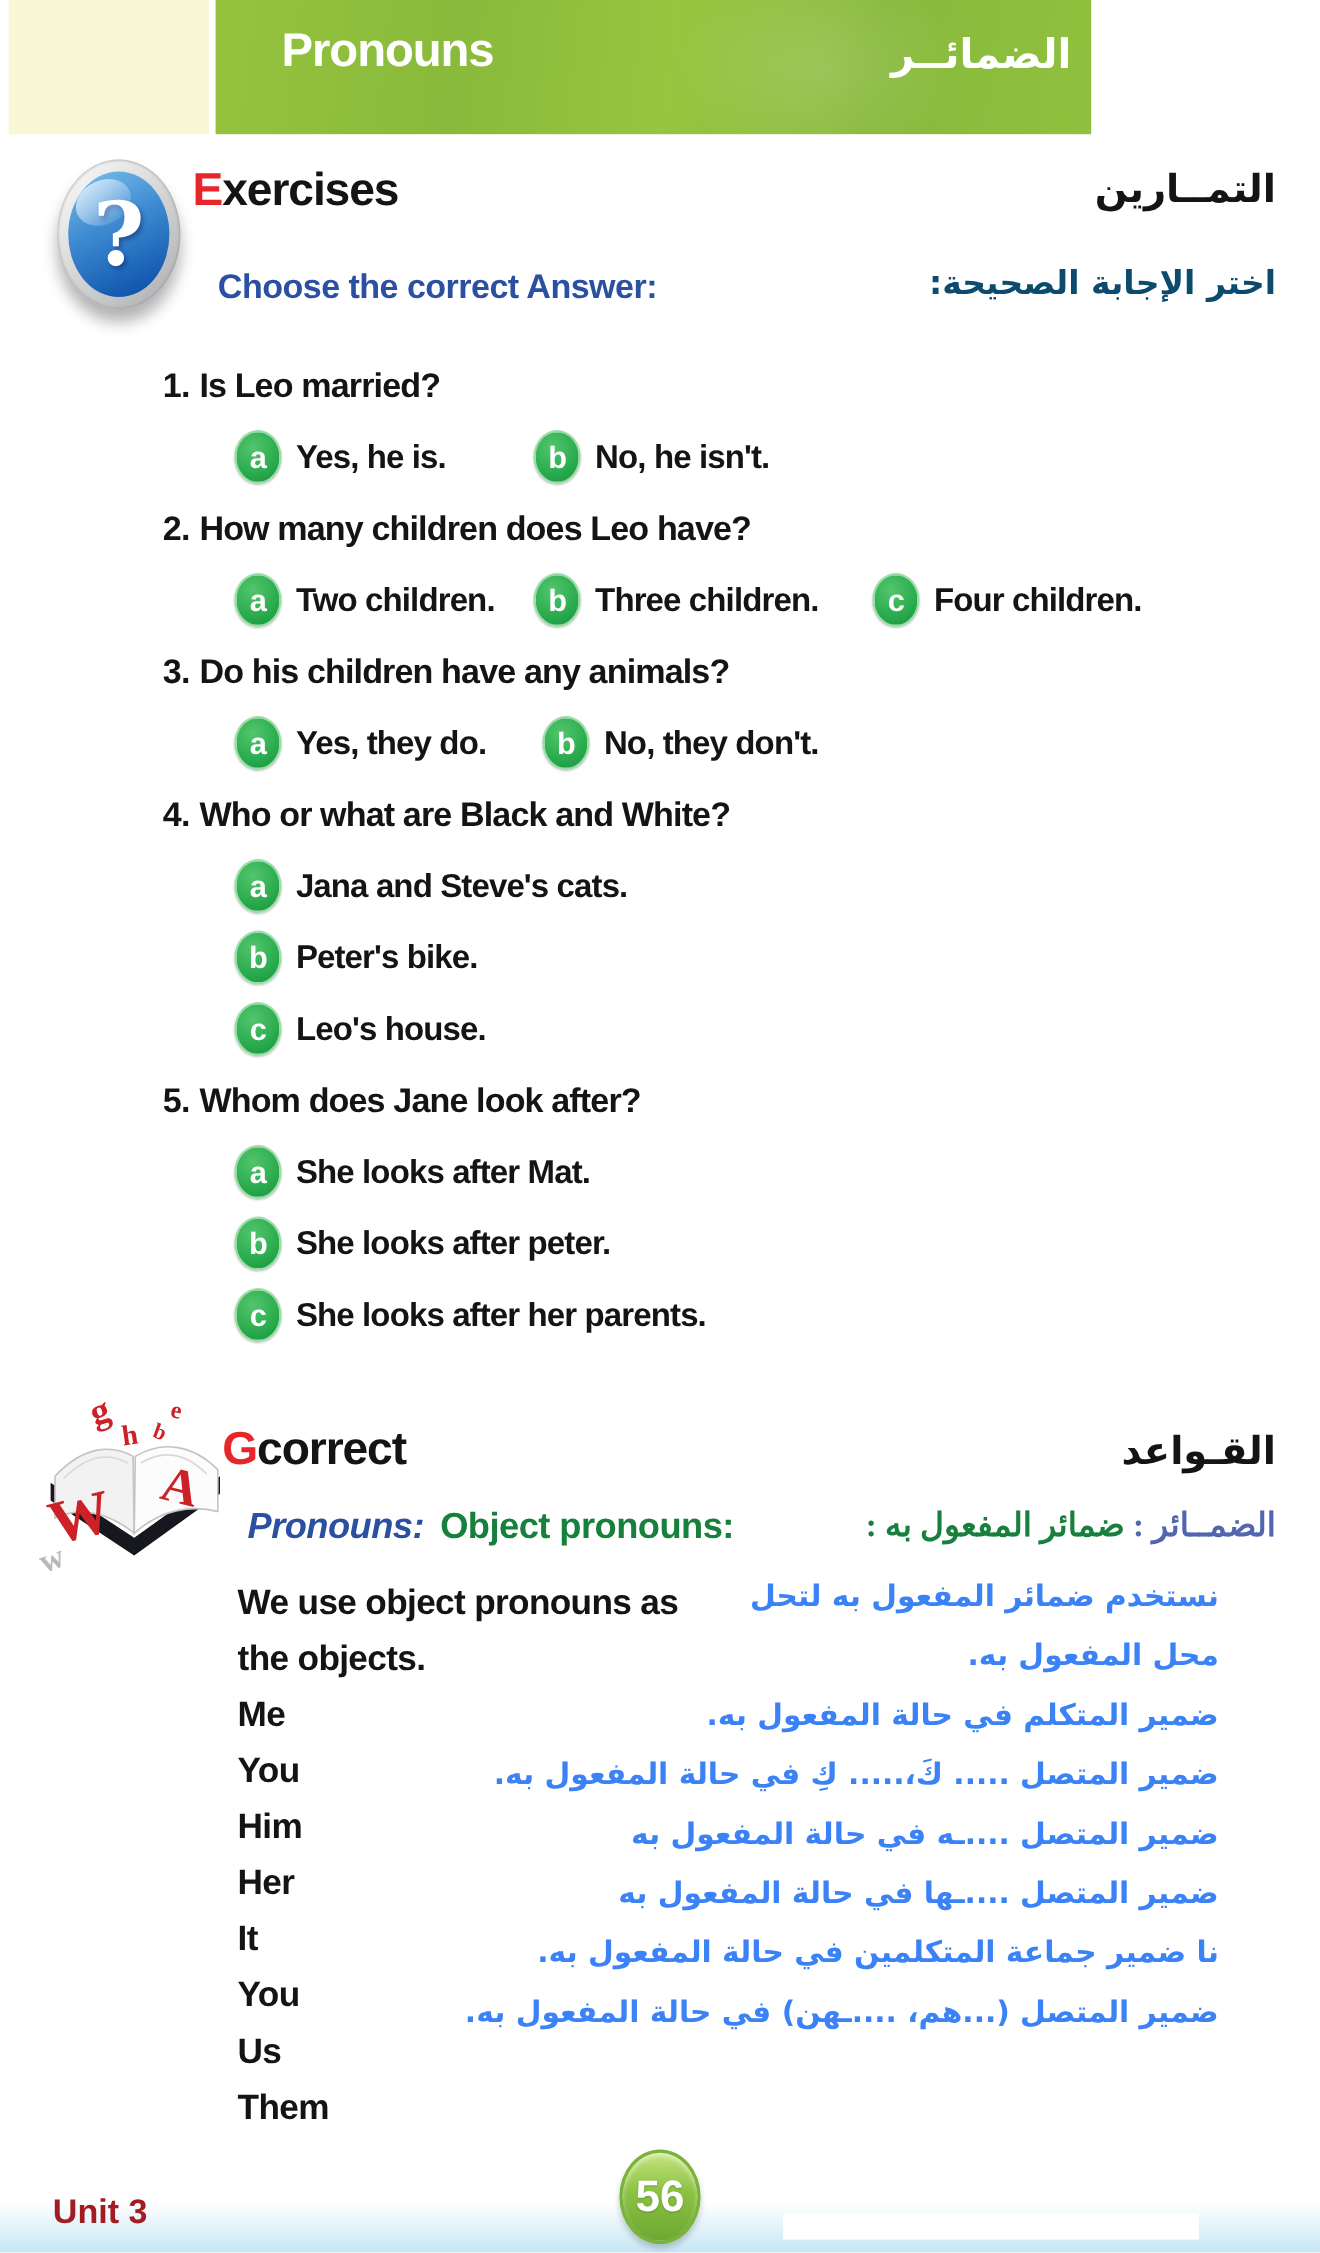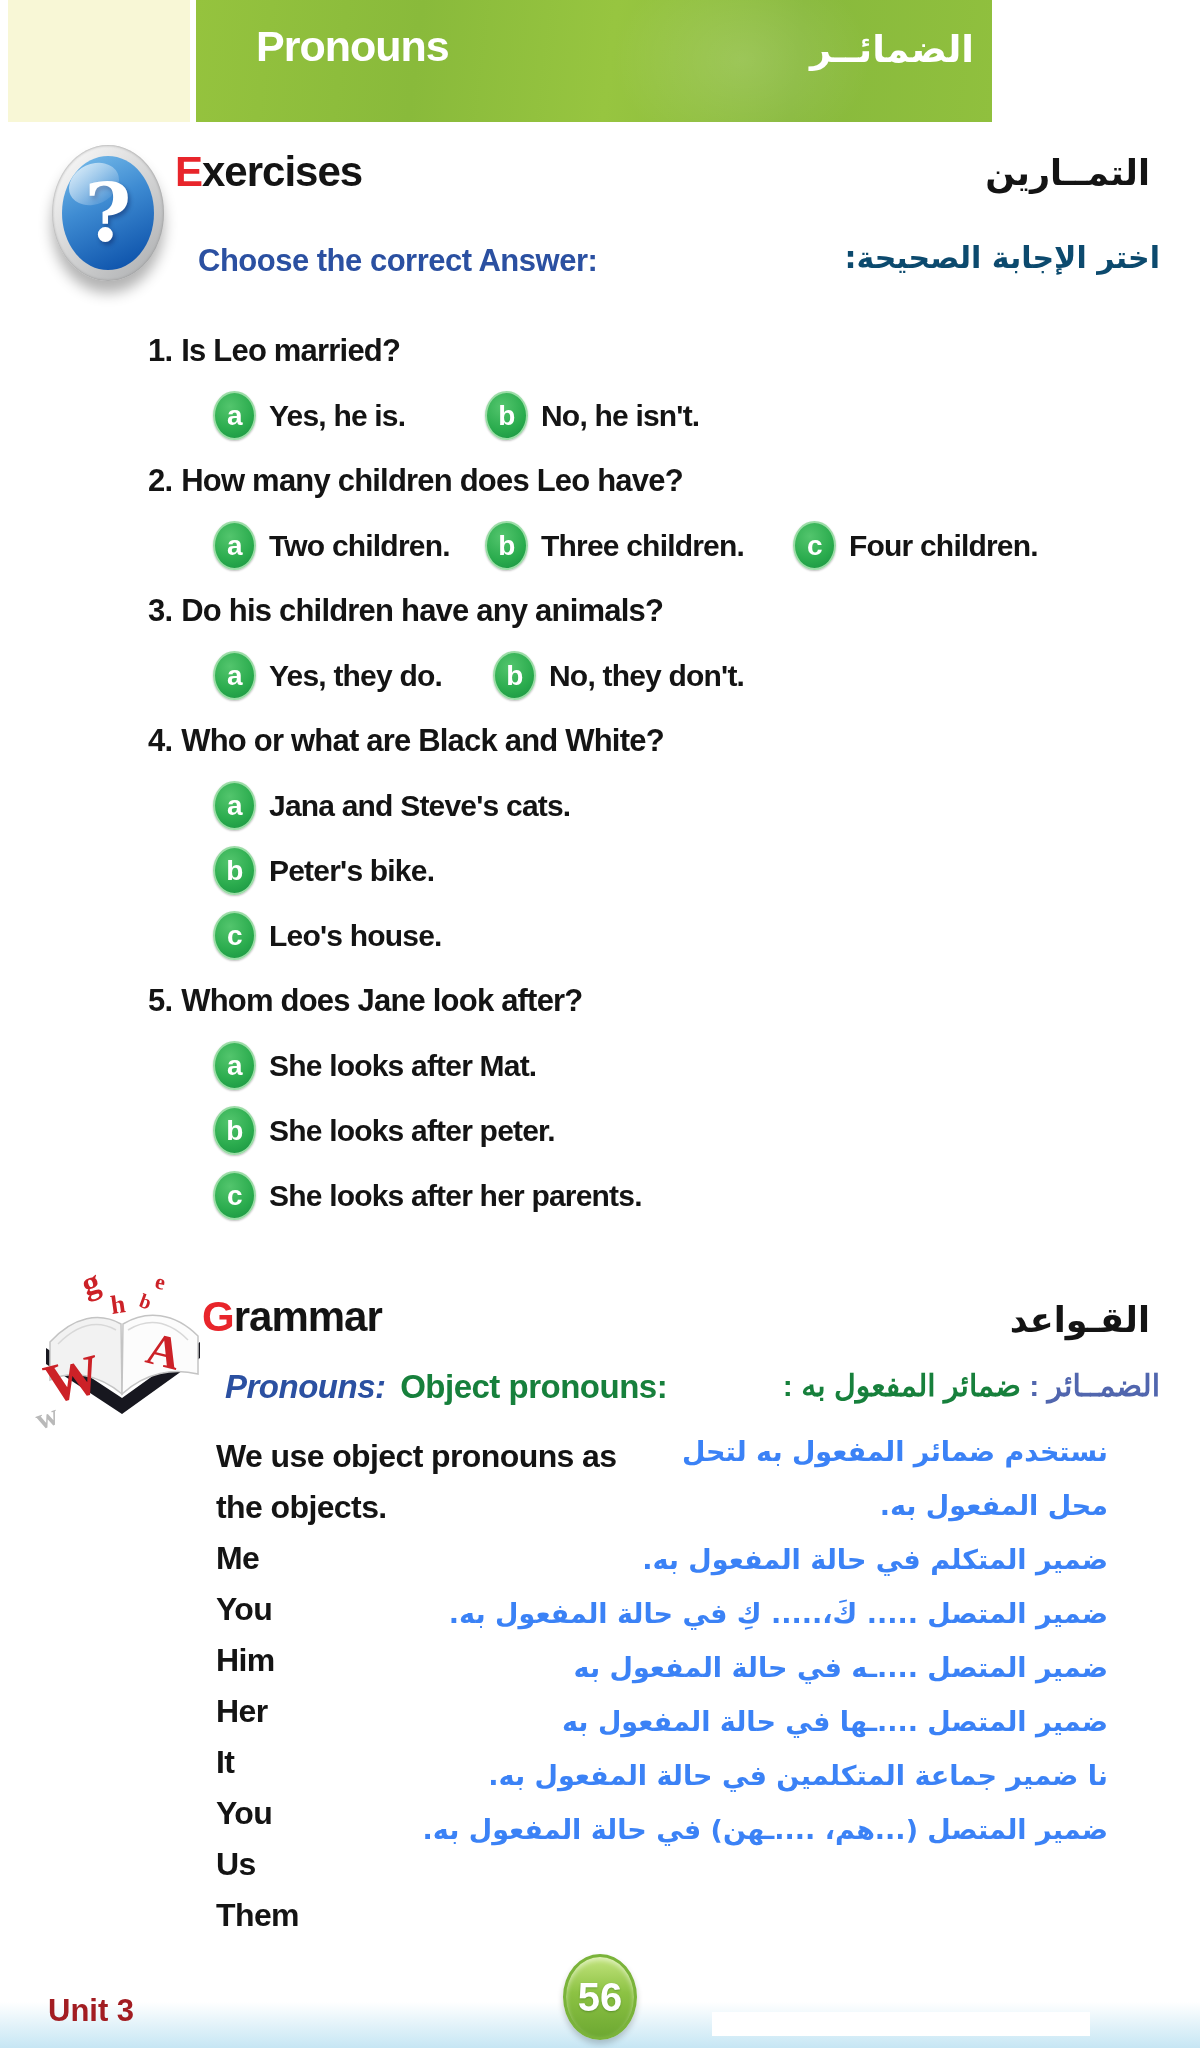--- a/index.html
+++ b/index.html
@@ -34,21 +34,21 @@
   }
   .q-icon-inner:before{
     content:"";position:absolute;left:6px;top:8px;width:52px;height:40px;border-radius:50%;
     background:linear-gradient(160deg,rgba(255,255,255,0.75),rgba(255,255,255,0));transform:rotate(-25deg);
   }
   .q-glyph{color:#fff;font-size:80px;font-weight:bold;font-family:"DejaVu Serif",serif;
     text-shadow:2px 3px 4px rgba(10,30,90,0.45);line-height:1;}
   
   .sec-head{position:absolute;font-size:42px;font-weight:bold;color:#141414;letter-spacing:-1px;}
   .initial-red{color:#e8252b;}
-  .head-ar{position:absolute;right:50px;font-size:35px;font-weight:bold;color:#141414;
+  .head-ar{position:absolute;right:40px;font-size:35px;font-weight:bold;color:#141414;
     font-family:"DejaVu Sans",sans-serif;direction:rtl;}
   .instr-en{position:absolute;left:198px;top:243px;font-size:31px;font-weight:bold;color:#2b50a1;letter-spacing:-0.5px;}
   .instr-ar{position:absolute;right:40px;top:240px;font-size:30px;font-weight:bold;color:#0c4a6e;
     font-family:"DejaVu Sans",sans-serif;direction:rtl;}
   
   .questions{position:absolute;left:148px;top:318px;width:1000px;}
   .q-row{height:65px;display:flex;align-items:center;font-size:31px;font-weight:bold;color:#141414;letter-spacing:-0.8px;}
   .q-num{margin-right:9px;}
   .opt-row{padding-left:65px;}
   .opt{display:flex;align-items:center;}
@@ -59,21 +59,21 @@
     flex:0 0 auto;width:39px;height:45px;border-radius:50%;
     background:radial-gradient(circle at 38% 30%,#53c56d 0%,#2bac4e 58%,#179140 100%);
     border:2px solid #9bdca6;box-shadow:0 1px 2px rgba(0,0,0,0.25);
     color:#fff;font-size:28px;font-weight:bold;display:flex;align-items:center;justify-content:center;line-height:1;
   }
   .opt-label{margin-left:13px;font-size:30px;font-weight:bold;color:#141414;letter-spacing:-0.8px;}
   
   .g-icon{position:absolute;left:32px;top:1262px;width:180px;height:175px;}
   .g-sub-en{position:absolute;left:225px;top:1368px;font-size:33px;font-weight:bold;letter-spacing:-0.5px;}
   .g-sub-ar{position:absolute;right:40px;top:1368px;font-size:30px;font-weight:bold;
-    font-family:Liberation Sans, sans-serif;direction:rtl;}
+    font-family:Liberation Serif, serif;direction:rtl;}
   .txt-blue{color:#2b50a1;font-style:italic;}
   .txt-slate{color:#5166ae;}
   .txt-green{color:#17803c;}
   .g-en{position:absolute;left:180px;top:1438px;margin-left:36px;}
   .g-en div{height:51px;font-size:32px;font-weight:bold;color:#141414;letter-spacing:-0.6px;}
   .g-ar{position:absolute;right:92px;top:1436px;text-align:right;direction:rtl;}
   .g-ar div{height:54px;font-size:27px;font-weight:bold;color:#3b82f6;font-family:"DejaVu Sans",sans-serif;}
   
   .f-unit{position:absolute;left:48px;top:1993px;font-size:31px;font-weight:bold;color:#a21d22;}
   .f-crumb{position:absolute;left:160px;top:1996px;font-size:28px;font-weight:bold;color:#c1272d;letter-spacing:-0.5px;}
@@ -220,21 +220,21 @@
     <text x="54" y="34" font-size="34" font-weight="bold" fill="#cc2127" transform="rotate(-18 54 34)" font-family="Liberation Serif, serif">g</text>
     <text x="80" y="52" font-size="26" font-weight="bold" fill="#cc2127" transform="rotate(-8 80 52)" font-family="Liberation Serif, serif">h</text>
     <text x="122" y="26" font-size="22" font-weight="bold" fill="#cc2127" transform="rotate(12 122 26)" font-family="Liberation Serif, serif">e</text>
     <text x="106" y="44" font-size="20" font-weight="bold" fill="#cc2127" transform="rotate(20 106 44)" font-family="Liberation Serif, serif">b</text>
     <text x="112" y="100" font-size="46" font-weight="bold" fill="#cc2127" transform="rotate(14 112 100)" font-family="Liberation Serif, serif">A</text>
     <text x="18" y="142" font-size="56" font-weight="bold" fill="#cc2127" transform="rotate(-14 18 142)" font-family="Liberation Serif, serif">W</text>
     <text x="8" y="168" font-size="30" font-weight="bold" fill="#b9b9b9" transform="rotate(-20 8 168)" font-family="Liberation Serif, serif">w</text>
   </svg>
 
   <div class="sec-head" style="left:202px;top:1293px;">
-    <span class="initial-red">G</span><span>rammar</span>
+    <span class="initial-red">G</span><span>correct</span>
   </div>
   <div class="head-ar" style="top:1300px;">القـواعد</div>
 
   <div class="g-sub-en">
     <span class="txt-blue">Pronouns:</span>
     <span class="txt-green" style="margin-left:6px;">Object pronouns:</span>
   </div>
   <div class="g-sub-ar">
     <span class="txt-slate">الضمــائر :</span>
     <span class="txt-green" style="margin-left:6px;">ضمائر المفعول به :</span>

